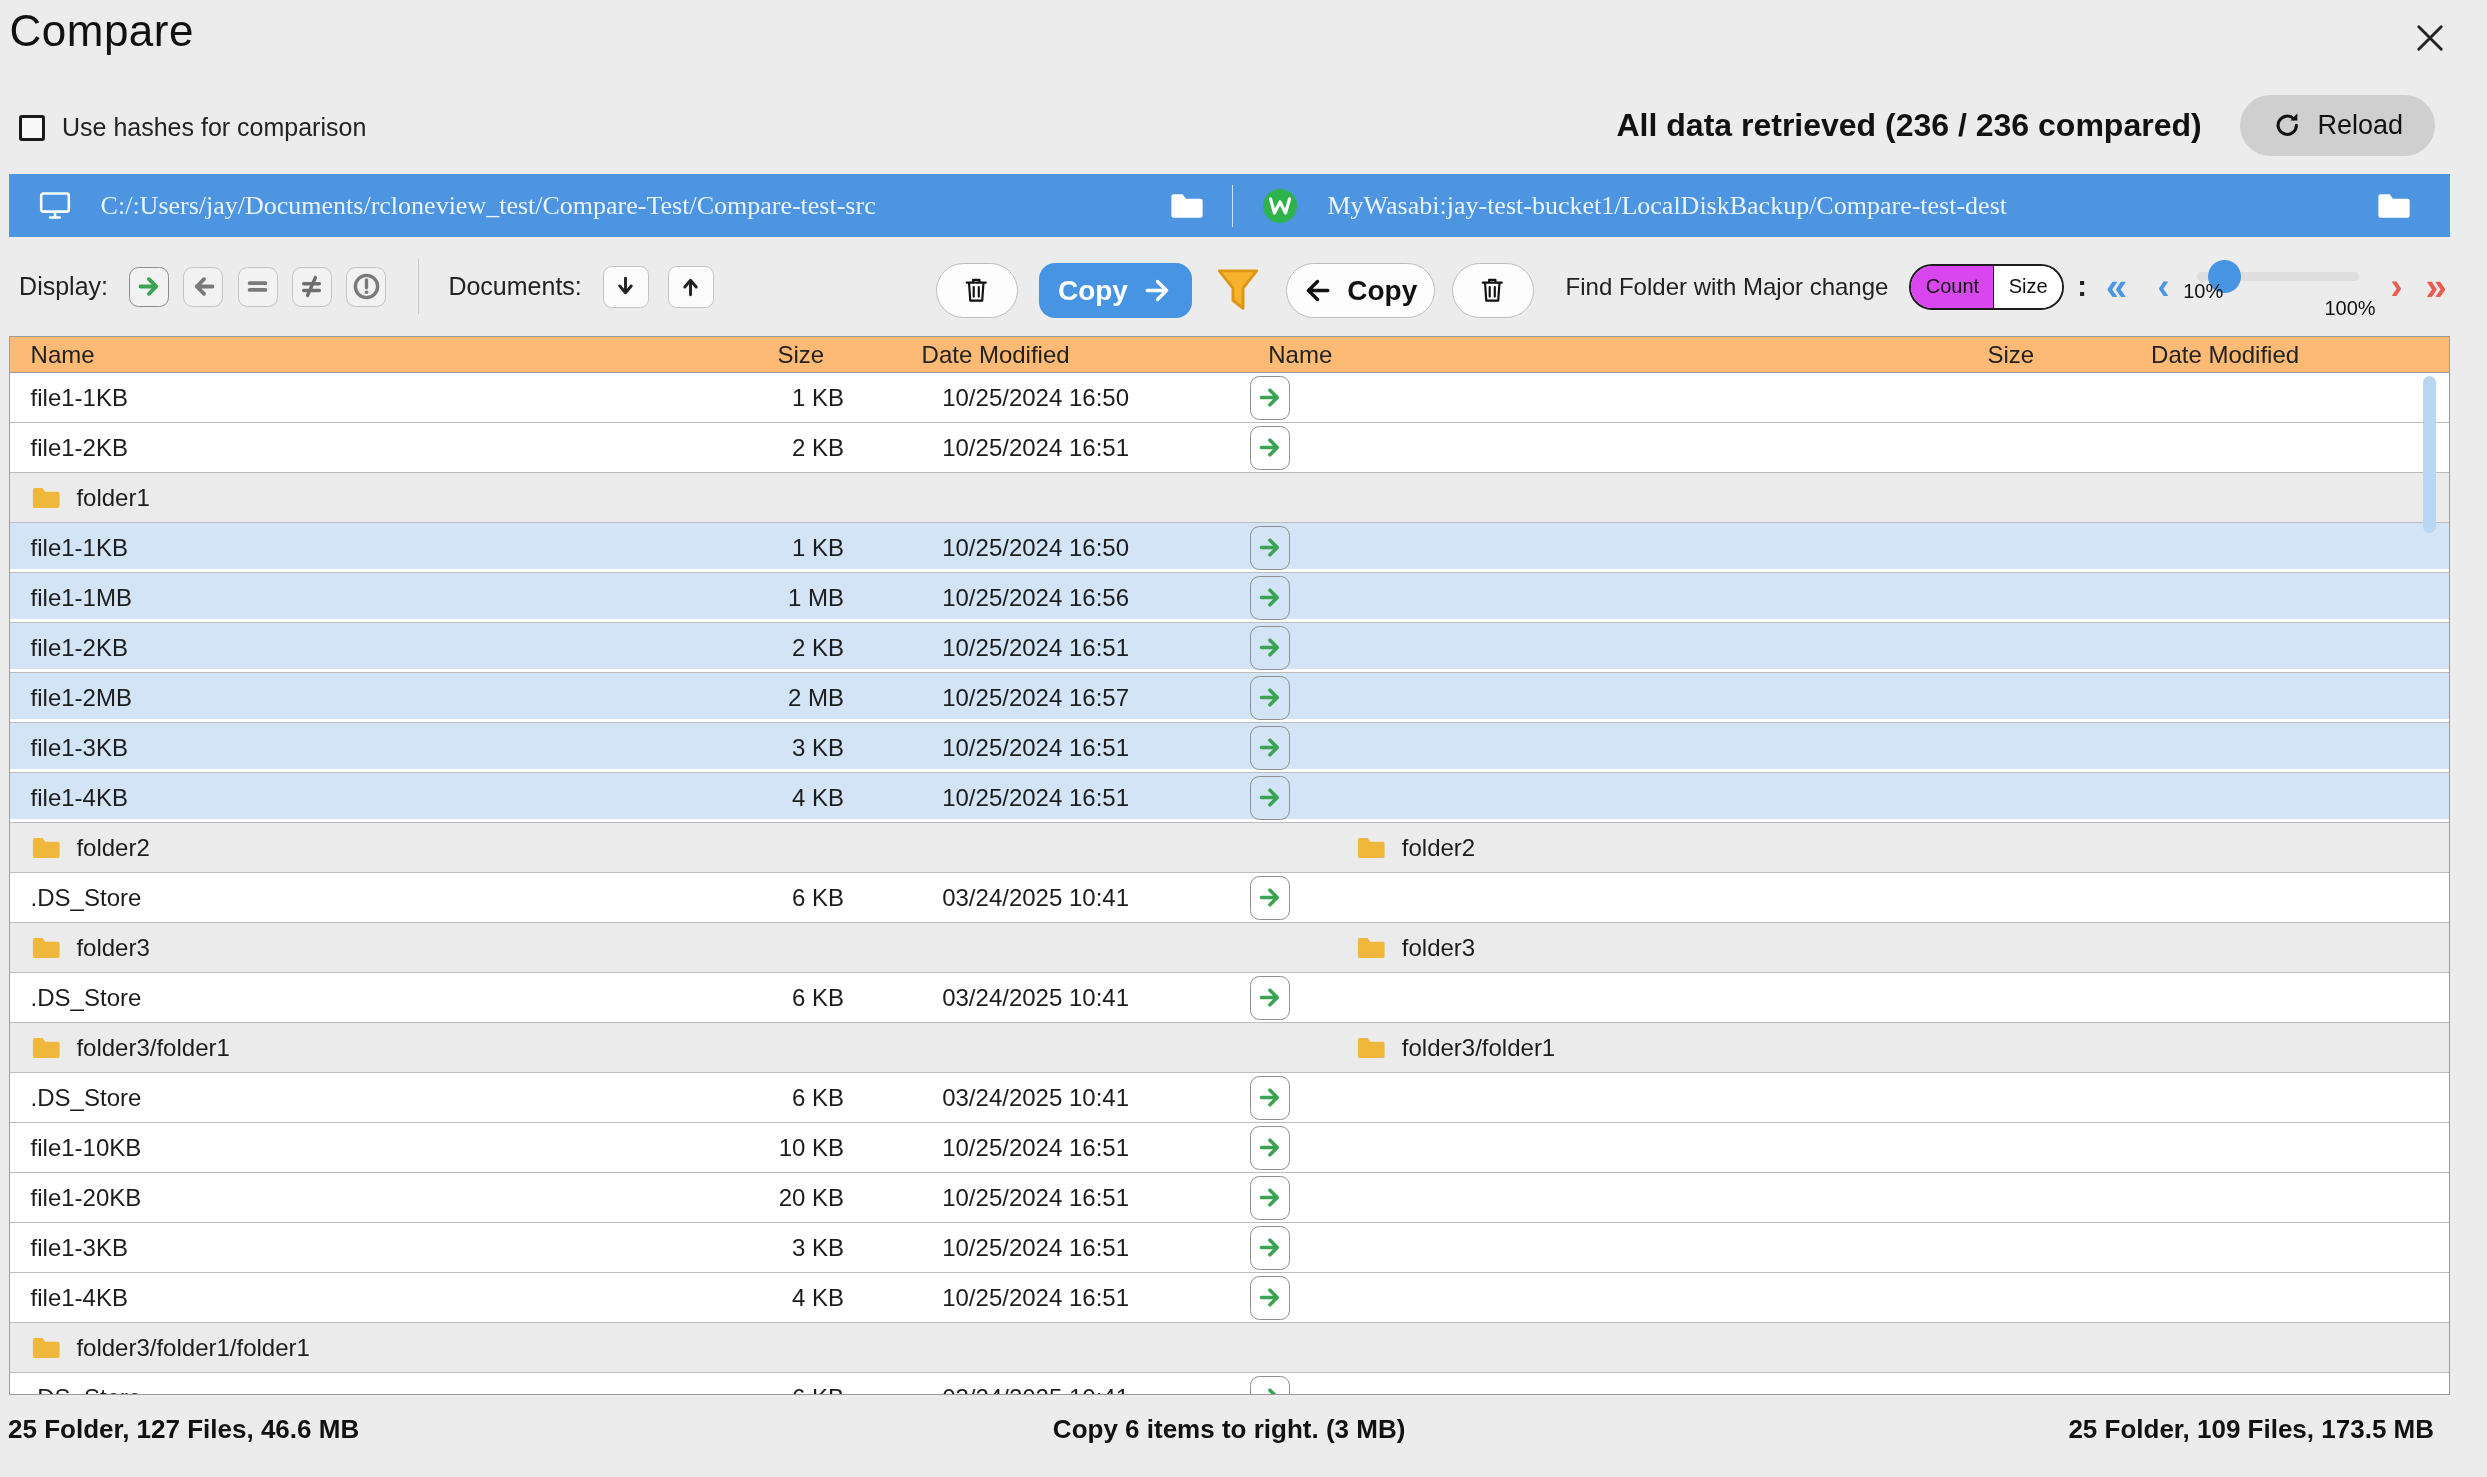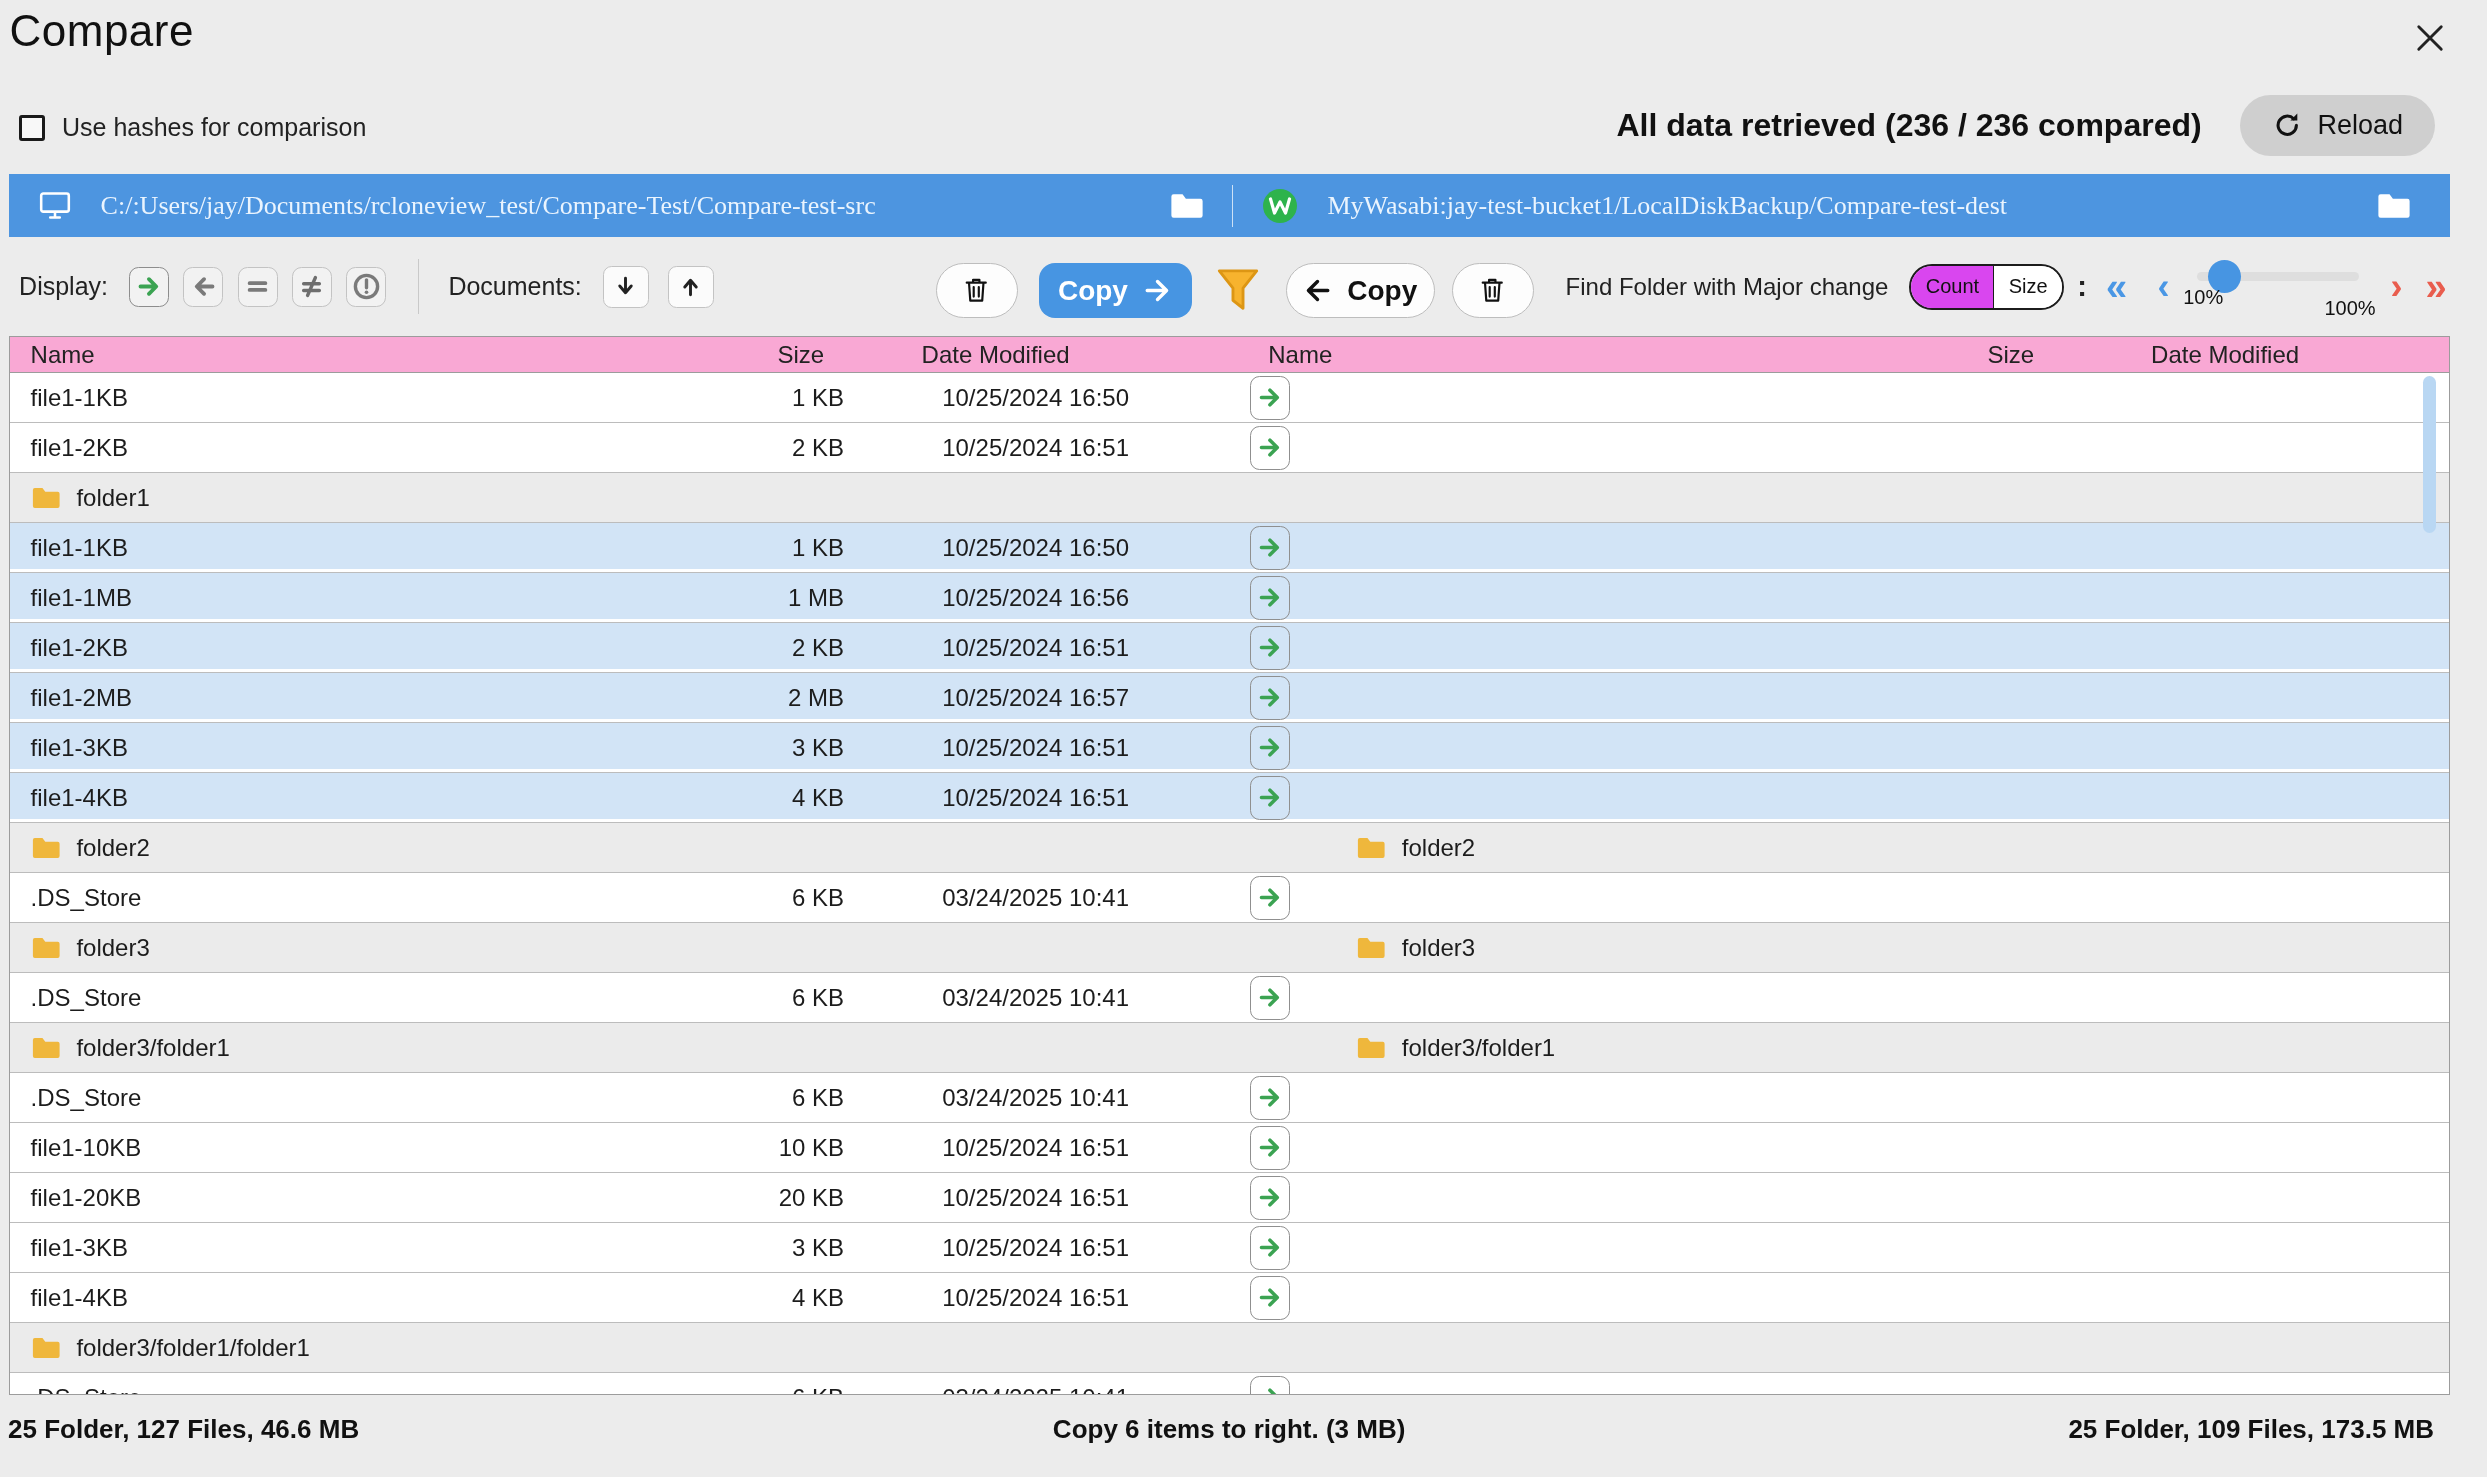--- a/index.html
+++ b/index.html
@@ -59,27 +59,27 @@
   .tb-colon { margin-left:13.4px; font-size:29px; font-weight:bold; }
   .chev { background:none; border:none; padding:0; font-family:inherit; cursor:pointer; font-weight:bold; line-height:1; }
   .chev.blue { color:#4a97e5; }
   .chev.red { color:#e95d4e; }
   .chev.dbl { font-size:38px; }
   .chev.sgl { font-size:36px; }
   .c1 { margin-left:19px; } .c2 { margin-left:30.5px; } .c3 { margin-left:32px; } .c4 { margin-left:23px; }
   .slider-wrap { position:relative; width:162px; height:67px; margin-left:27px; }
   .slider-track { position:absolute; left:0; top:19px; width:162px; height:8.6px; background:#dedede; border-radius:4.8px; }
   .slider-knob { position:absolute; left:11.5px; top:6.7px; width:33px; height:33px; border-radius:50%; background:#4795e2; cursor:grab; }
-  .slider-min { position:absolute; left:-13.4px; top:33px; font-size:20px; color:#111; }
+  .slider-min { position:absolute; left:-13.4px; top:27px; font-size:20px; color:#111; }
   .slider-max { position:absolute; right:-17px; top:44px; font-size:20px; color:#111; }
 
   
   .cmp-table { position:absolute; left:8.6px; top:336px; width:2441px; height:1059px; background:#fff; border:1px solid #9c9c9c; overflow:hidden; }
   .grid { display:grid; grid-template-columns:633px 191px 324px 105px 638px 143px 363px 1fr; align-items:center; }
-  .thead { height:36px; border-bottom:1px solid #9c9c9c; background:#f9a8d4; font-size:24px; color:#222; }
+  .thead { height:36px; border-bottom:1px solid #9c9c9c; background:#fdba74; font-size:24px; color:#222; }
   .th { white-space:nowrap; }
   .th.name1 { padding-left:21px; }
   .th.size1, .th.size2 { text-align:right; padding-right:9.5px; }
   .th.date1, .th.date2 { text-align:center; }
   .th.name2 { padding-left:5.7px; }
 
   .trow { height:50px; border-bottom:1px solid #bcbcbc; font-size:24px; color:#1c1c1c; background:#fff; cursor:default;gap:20px; }
   .trow.folder { background:#ebebeb; }
   .trow.hl { background:#d2e4f6; box-shadow:inset 0 -2.9px 0 #fff; }
   .cell { white-space:nowrap; overflow:hidden; }

